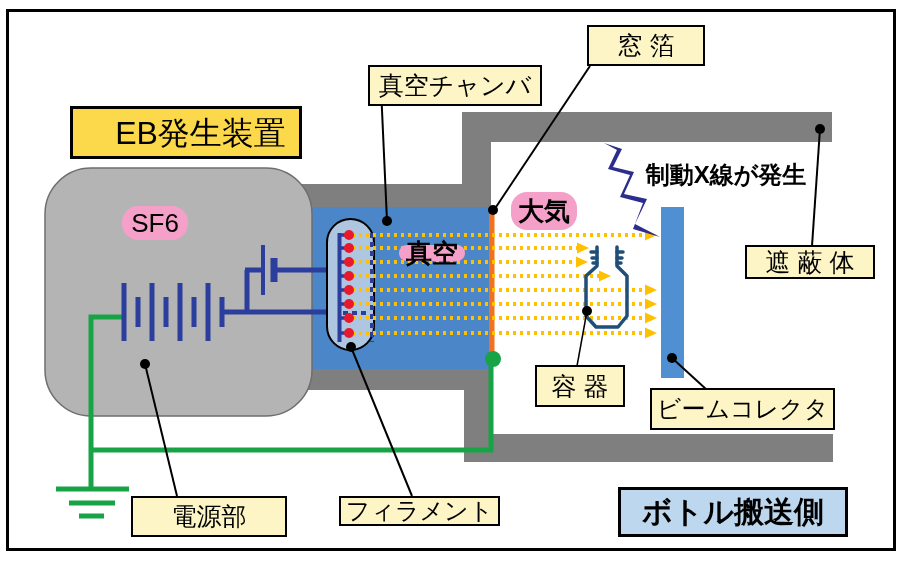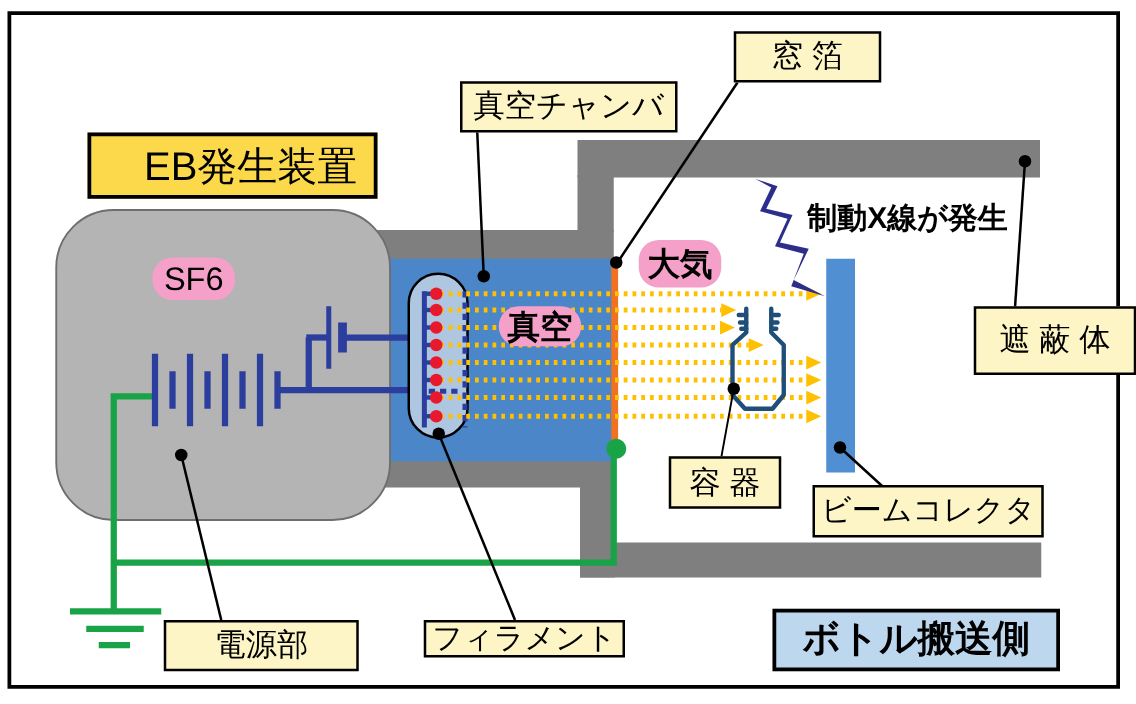--- a/index.html
+++ b/index.html
@@ -156,25 +156,25 @@
   <div class="lbl big-yellow" style="left:70px;top:106px;width:232px;height:53px;">EB発生装置</div>
 
   <div class="lbl callout" style="left:368px;top:25px;width:174px;height:41px;margin-top:40px;">真空チャンバ</div>
 
   <div class="lbl callout" style="left:587px;top:25px;width:118px;height:41px;">窓 箔</div>
 
   <div class="lbl pink" style="left:122px;top:206px;width:66px;height:34px;">SF6</div>
 
   <div class="lbl pink" style="left:511px;top:192px;width:66px;height:38px;font-weight:bold;">大気</div>
 
-  <div class="lbl pink" style="left:399px;top:245px;width:66px;height:32px;font-weight:bold;">真空</div>
+  <div class="lbl pink" style="left:399px;top:245px;width:66px;height:16px;font-weight:bold;">真空</div>
 
   <div class="lbl plain-note" style="left:630px;top:140px;width:192px;height:30px;margin-top:20px;">制動X線が発生</div>
 
-  <div class="lbl callout" style="left:779px;top:245px;width:130px;height:55px;">遮 蔽 体</div>
+  <div class="lbl callout" style="left:745px;top:245px;width:130px;height:34px;">遮 蔽 体</div>
 
   <div class="lbl callout" style="left:535px;top:365px;width:90px;height:42px;">容 器</div>
 
   <div class="lbl callout" style="left:650px;top:388px;width:185px;height:42px;font-size:24px;">ビームコレクタ</div>
 
   <div class="lbl callout" style="left:131px;top:496px;width:156px;height:41px;">電源部</div>
 
   <div class="lbl callout" style="left:339px;top:496px;width:161px;height:30px;font-size:24px;">フィラメント</div>
 
   <div class="lbl blue-box" style="left:618px;top:487px;width:230px;height:50px;">ボトル搬送側</div>

